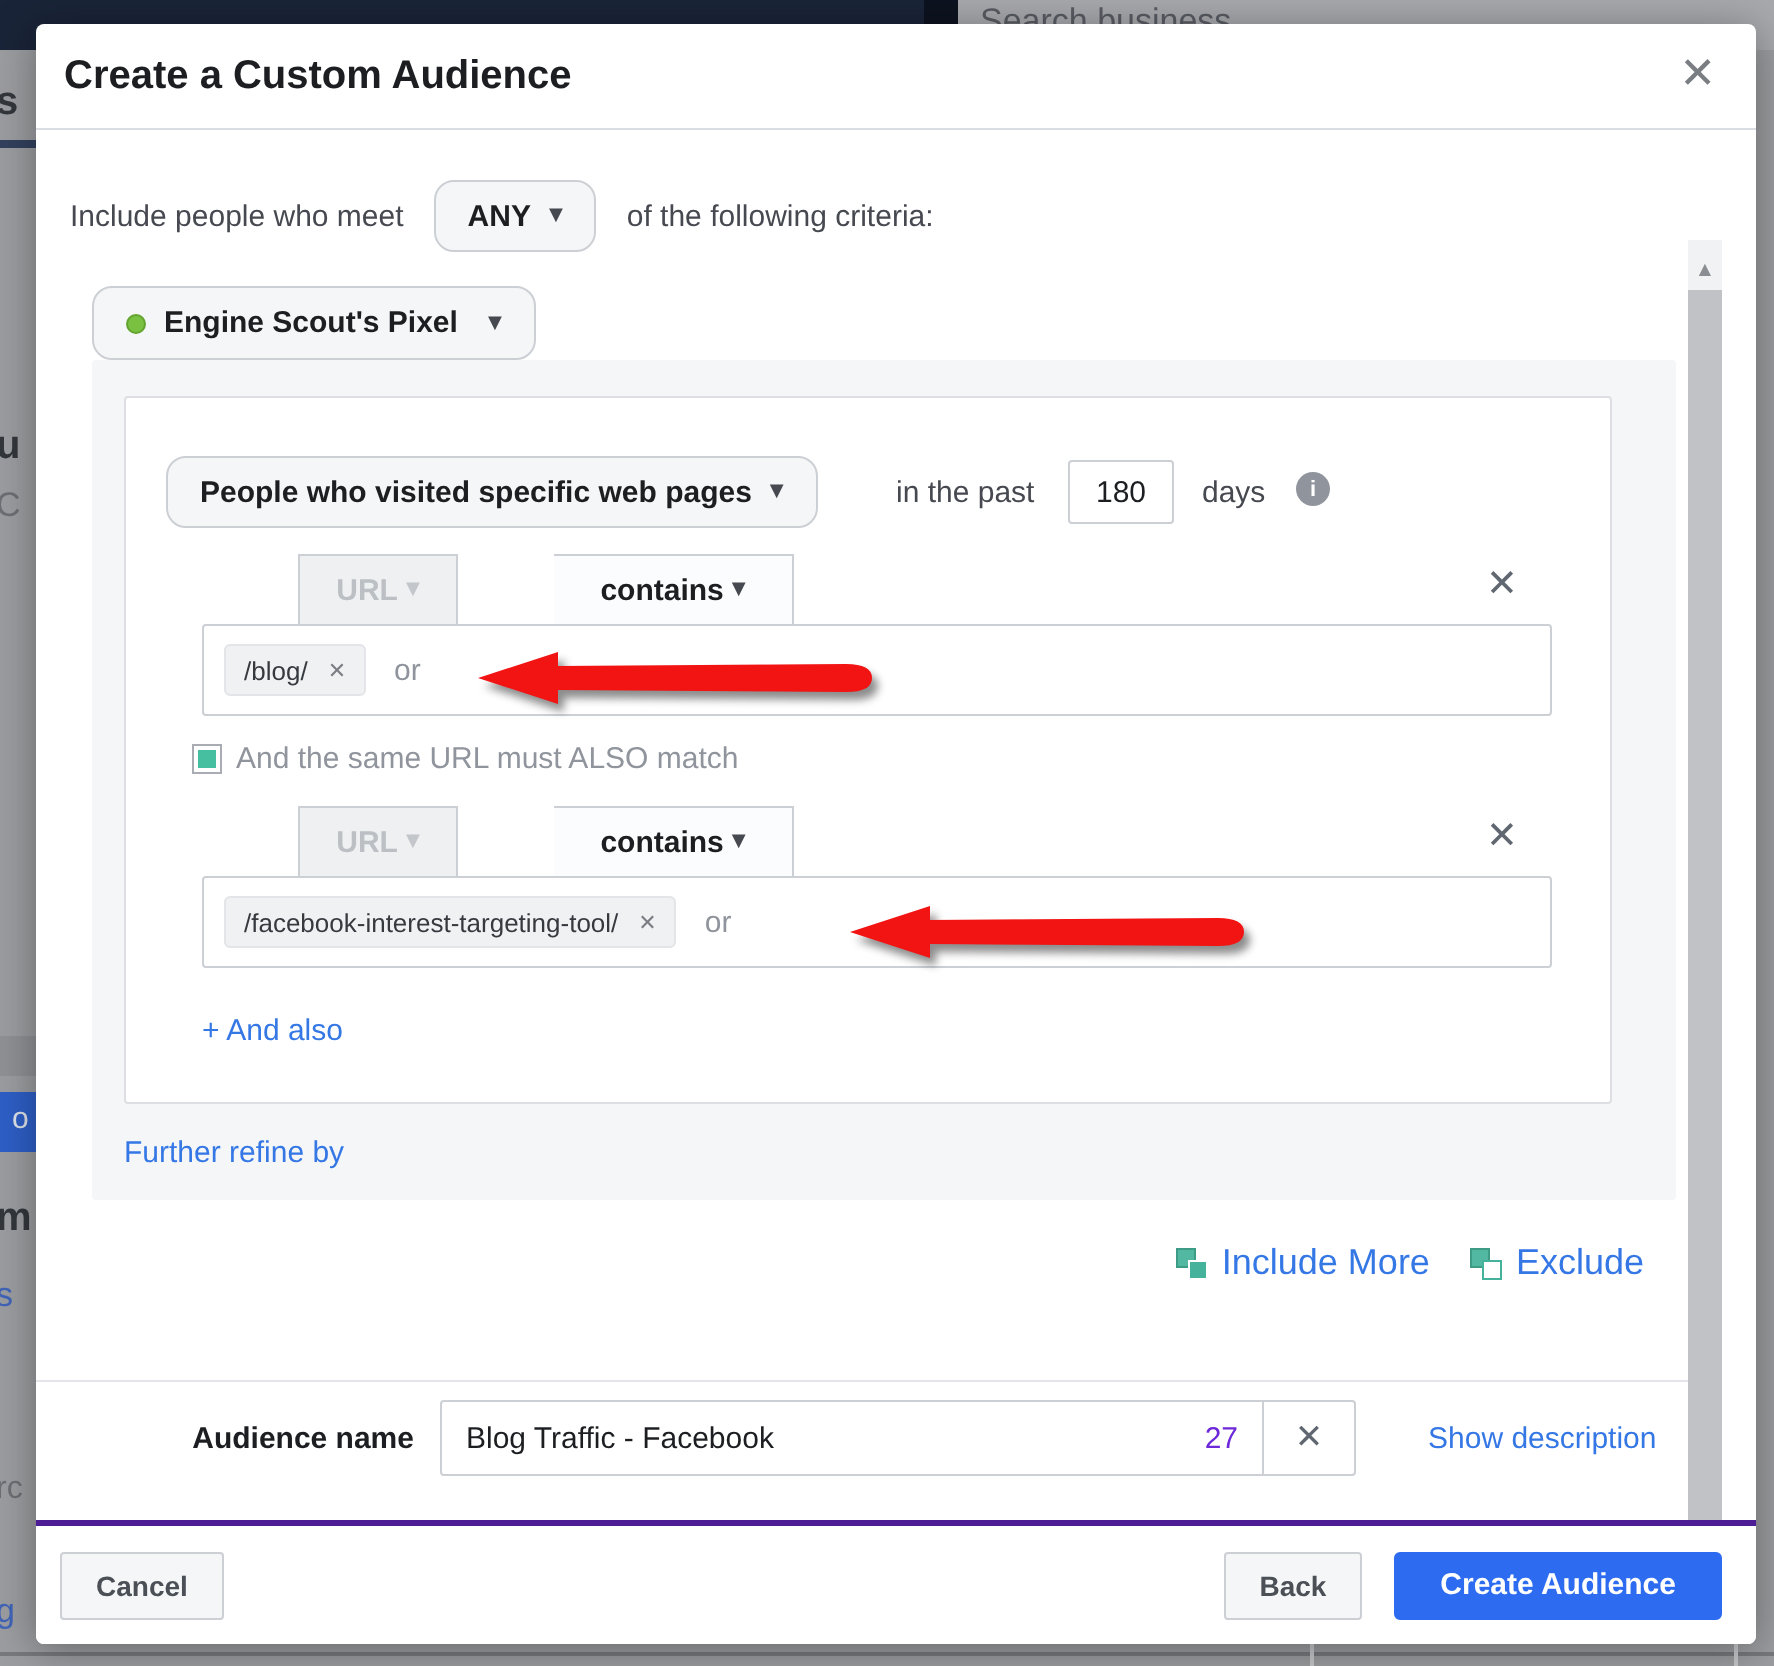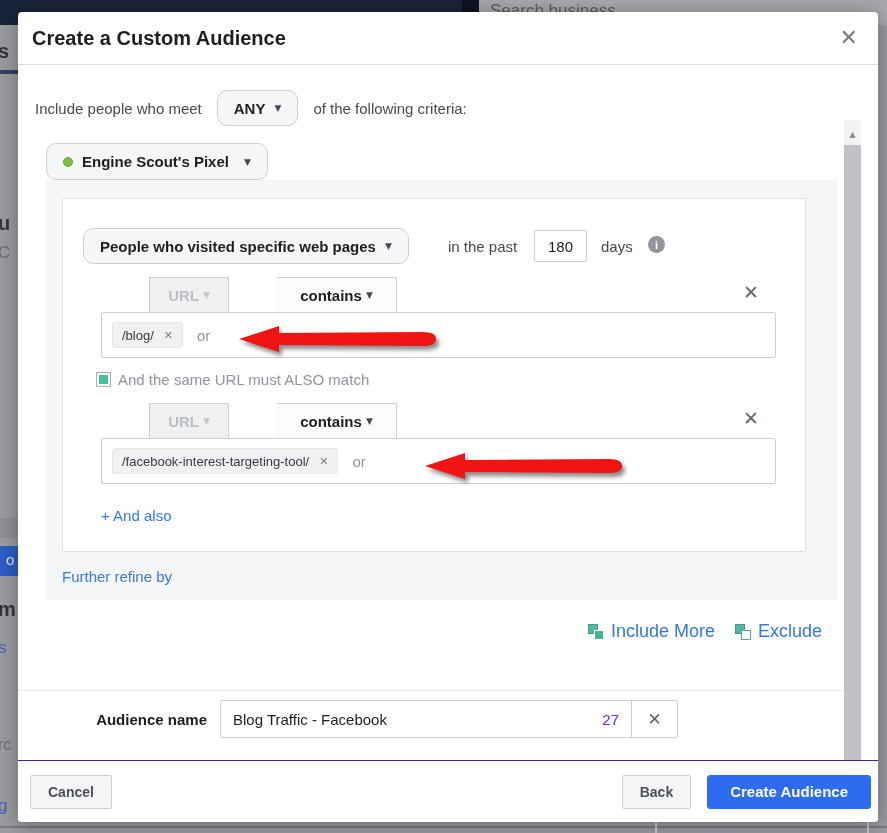--- a/index.html
+++ b/index.html
@@ -111,22 +111,22 @@
 
   
   .sb { position:absolute; top:54px; right:0; width:17px; height:694px; background:#f1f2f3; }
   .sb-up, .sb-down { position:absolute; left:0; width:17px; height:28px; display:flex; align-items:center;
                      justify-content:center; font-size:8px; color:#8a8d91; cursor:pointer;
                      font-family:"DejaVu Sans", sans-serif; }
   .sb-up { top:0; }
   .sb-down { top:658px; }
   .sb-thumb { position:absolute; left:0; top:25px; width:17px; height:615px; background:#c0c2c6; cursor:pointer; }
 
-  .m-footer { position:absolute; left:0; top:748px; width:860px; height:62px; border-top:1px solid #4c1d95;
-              display:flex; align-items:center; padding:0 7px 0 12px; border-radius:0 0 4px 4px; background:#fff; }
+  .m-footer { position:absolute; left:0; top:748px; width:860px; height:62px; border-top:3px solid #4c1d95;
+              display:flex; align-items:center; padding:0 17px 0 12px; border-radius:0 0 4px 4px; background:#fff; }
   .btn-footer { height:34px; padding:0 17px; font-size:14px; font-weight:bold; border-radius:2px; cursor:pointer;
                 font-family:"Liberation Sans", sans-serif; }
   .btn-sec { background:#f5f6f7; border:1px solid #ccd0d5; color:#4b4f56; }
   .btn-back { margin-left:auto; }
   .btn-create { margin-left:16px; background:#2d6cf0; border:1px solid #2d6cf0; color:#fff; border-radius:3px;
                 font-size:15px; padding:0 22px; }
 </style>
 </head>
 <body>
 
@@ -270,20 +270,21 @@
       <div class="hr-div"></div>
 
       <div class="aud-label">Audience name</div>
       <div class="aud-field">
         <input class="aud-input" value="Blog Traffic - Facebook" style="">
         <span class="aud-count">27</span>
         <button class="aud-clear">
           <span>✕</span>
         </button>
       </div>
+      <a class="show-desc" href="#">Show description</a>
 
       <div class="sb">
         <div class="sb-up">▲</div>
         <div class="sb-thumb"></div>
         <div class="sb-down">▼</div>
       </div>
     </div>
 
     <div class="m-footer">
       <button class="btn-footer btn-sec">Cancel</button>

